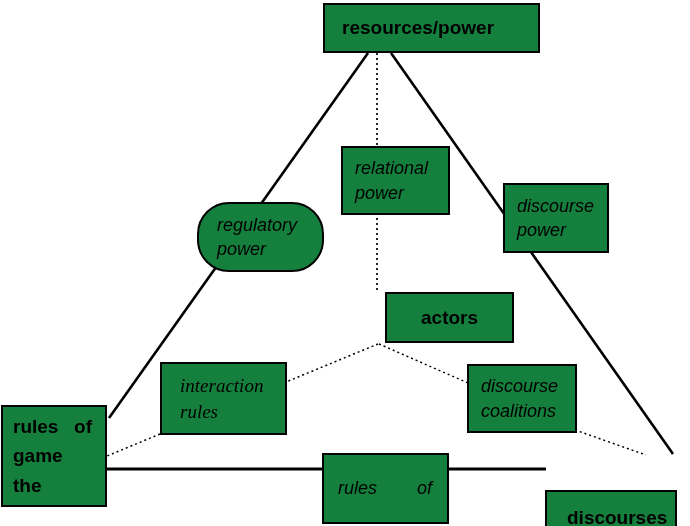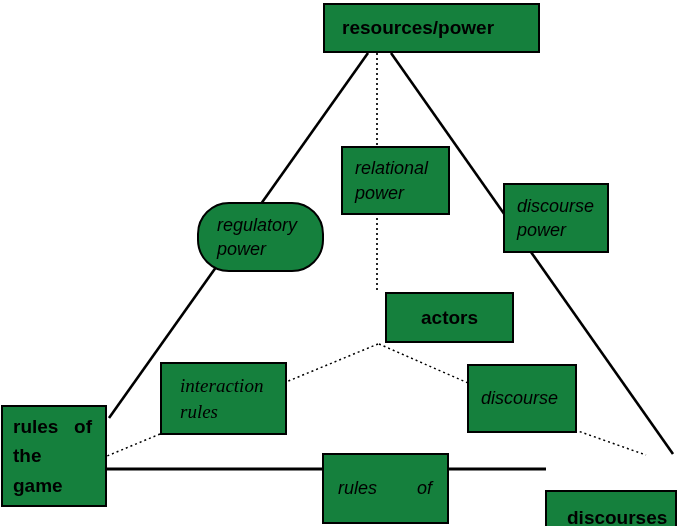--- a/index.html
+++ b/index.html
@@ -71,29 +71,30 @@
     <span class="line">actors</span>
   </div>
 
   <div class="box serif" style="left:160px; top:362px; width:127px; height:73px; padding-left:18px;">
     <span class="line">interaction</span>
     <span class="line">rules</span>
   </div>
 
   <div class="box ital" style="left:467px; top:364px; width:110px; height:69px; padding-left:12px;">
     <span class="line">discourse</span>
+    <span class="line">coalitions</span>
   </div>
 
   <div class="box bold" id="rules-game" style="left:1px; top:405px; width:106px; height:102px; padding-left:10px; padding-right:13px;">
     <span class="jline">
       <span>rules</span>
       <span>of</span>
     </span>
+    <span class="line">game</span>
     <span class="line">the</span>
-    <span class="line">game</span>
   </div>
 
   <div class="box ital" style="left:322px; top:453px; width:127px; height:71px; padding-left:14px; padding-right:15px;">
     <span class="jline">
       <span>rules</span>
       <span>of</span>
     </span>
   </div>
 
   <div class="box bold" style="left:545px; top:455px; width:132px; height:55px; padding-left:20px;margin-top:35px;">

